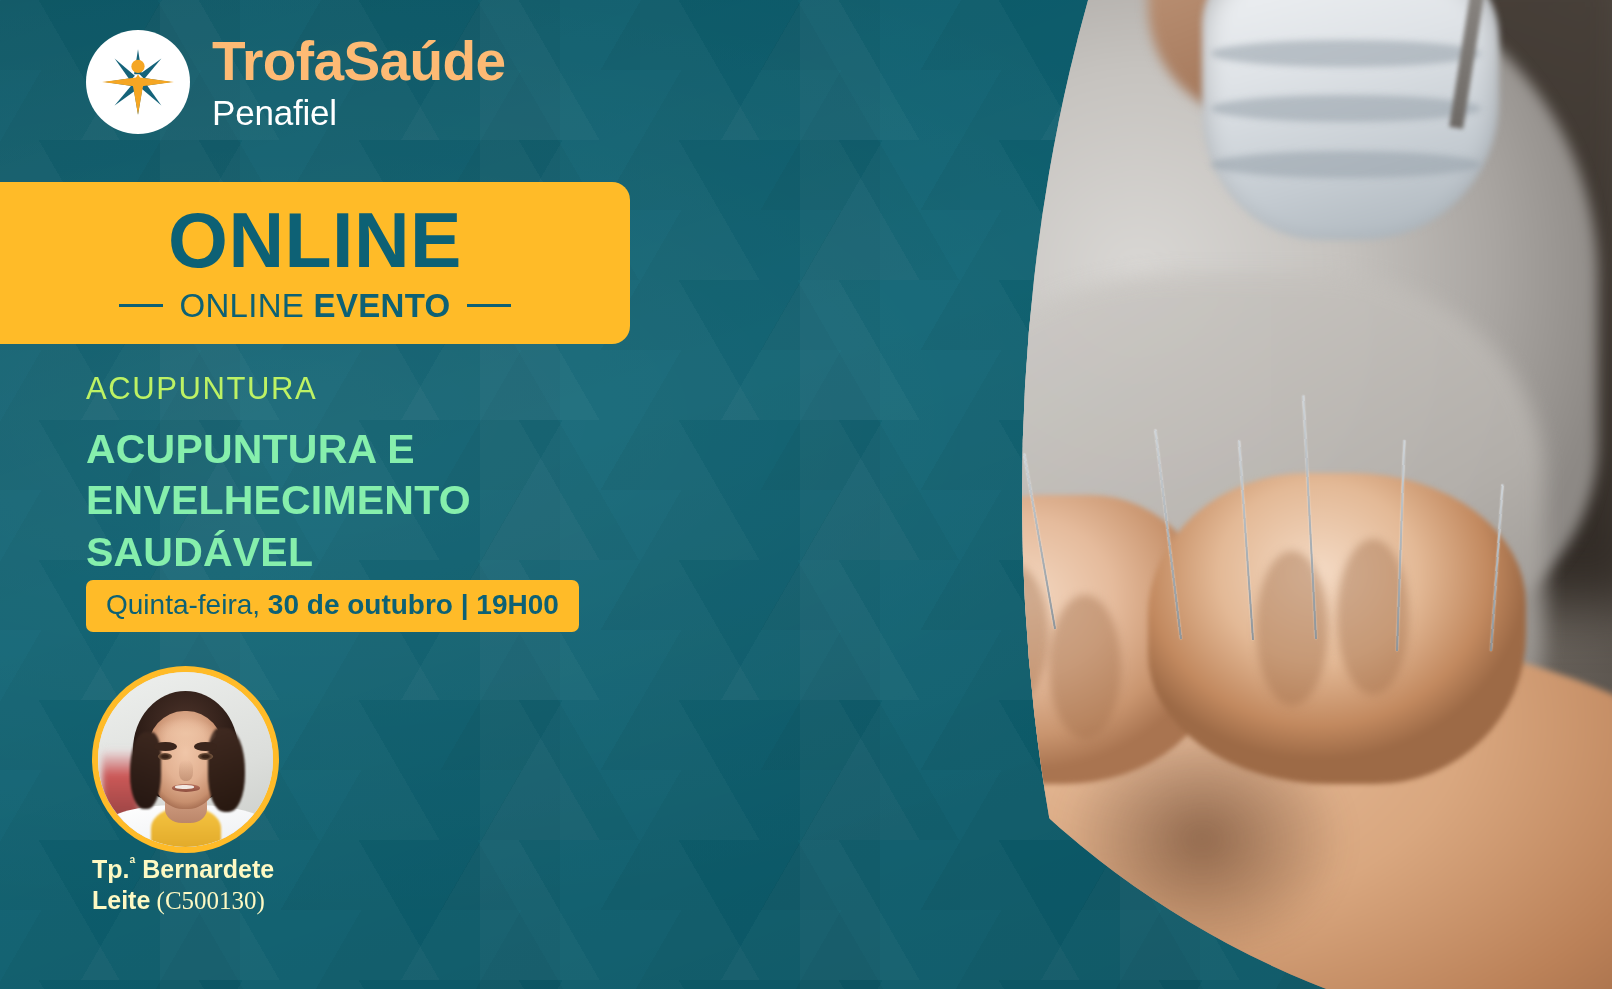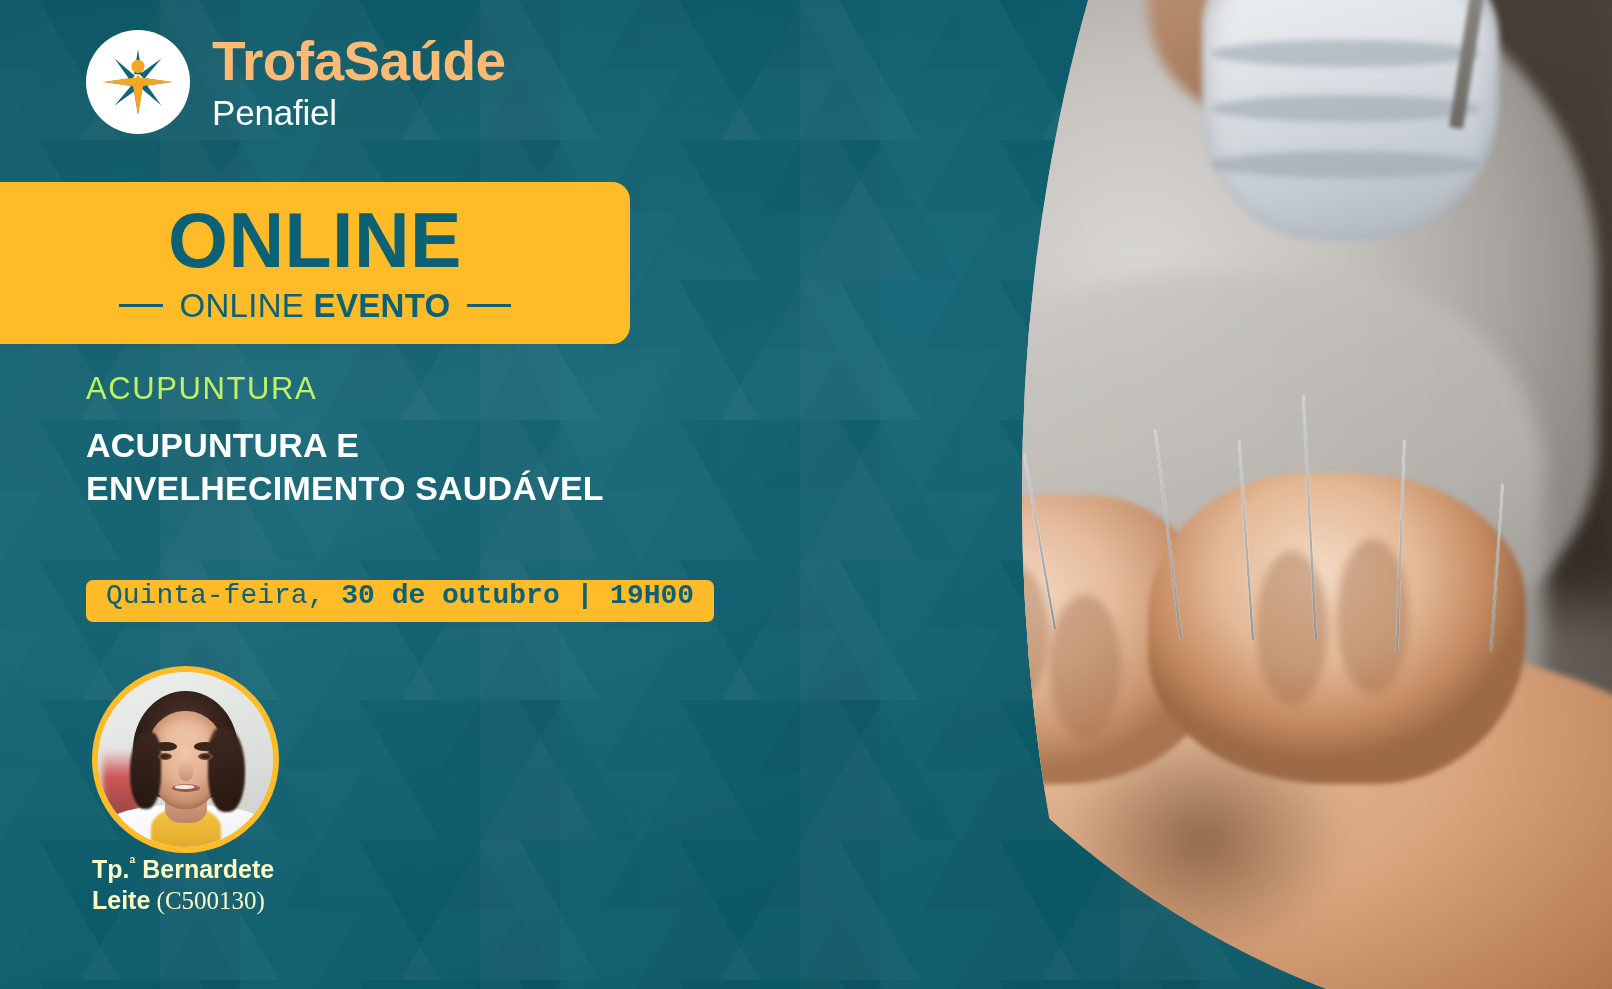--- a/index.html
+++ b/index.html
@@ -101,25 +101,25 @@
   .webinar-sub .txt { font-size:33px; color:#0d6175; letter-spacing:.3px; }
   .webinar-sub .txt b { font-weight:700; }
   .webinar-sub .txt span.reg { font-weight:400; }
 
   
   .category { position:absolute; left:86px; top:371px; font-size:31px; font-weight:300;
      color:#bef264; letter-spacing:1.6px; }
 
   
   .event-title { position:absolute; left:86px; top:424px; width:560px;
-     font-size:34px; font-weight:700; color:#ffffff; line-height:1.25; letter-spacing:.2px; }
+     font-size:41px; font-weight:700; color:#86efac; line-height:1.25; letter-spacing:.2px; }
 
   
   .date-badge { position:absolute; left:86px; top:580px; background:#ffbb28;
-     border-radius:7px; padding:0 20px 11px; font-size:28px; color:#0d6175;font-family:Liberation Mono, monospace; }
+     border-radius:7px; padding:9px 20px 11px; font-size:28px; color:#0d6175; }
   .date-badge .reg { font-weight:400; }
   .date-badge b { font-weight:700; }
 
   
   .avatar { position:absolute; left:92px; top:666px; width:187px; height:187px; border-radius:50%;
      border:6px solid #ffbb28; overflow:hidden; background:#dfe3e0; }
   .av { position:absolute; inset:0; }
   .av-bg { position:absolute; inset:0; background:linear-gradient(160deg,#eef0ee,#dcdedb 60%,#c9ccc8); }
   .av-redbox { position:absolute; left:2%; top:44%; width:22%; height:40%;
      background:linear-gradient(180deg,#e8e8e8,#c84040 38%,#8e2a2a); filter:blur(3px); opacity:.85; }

